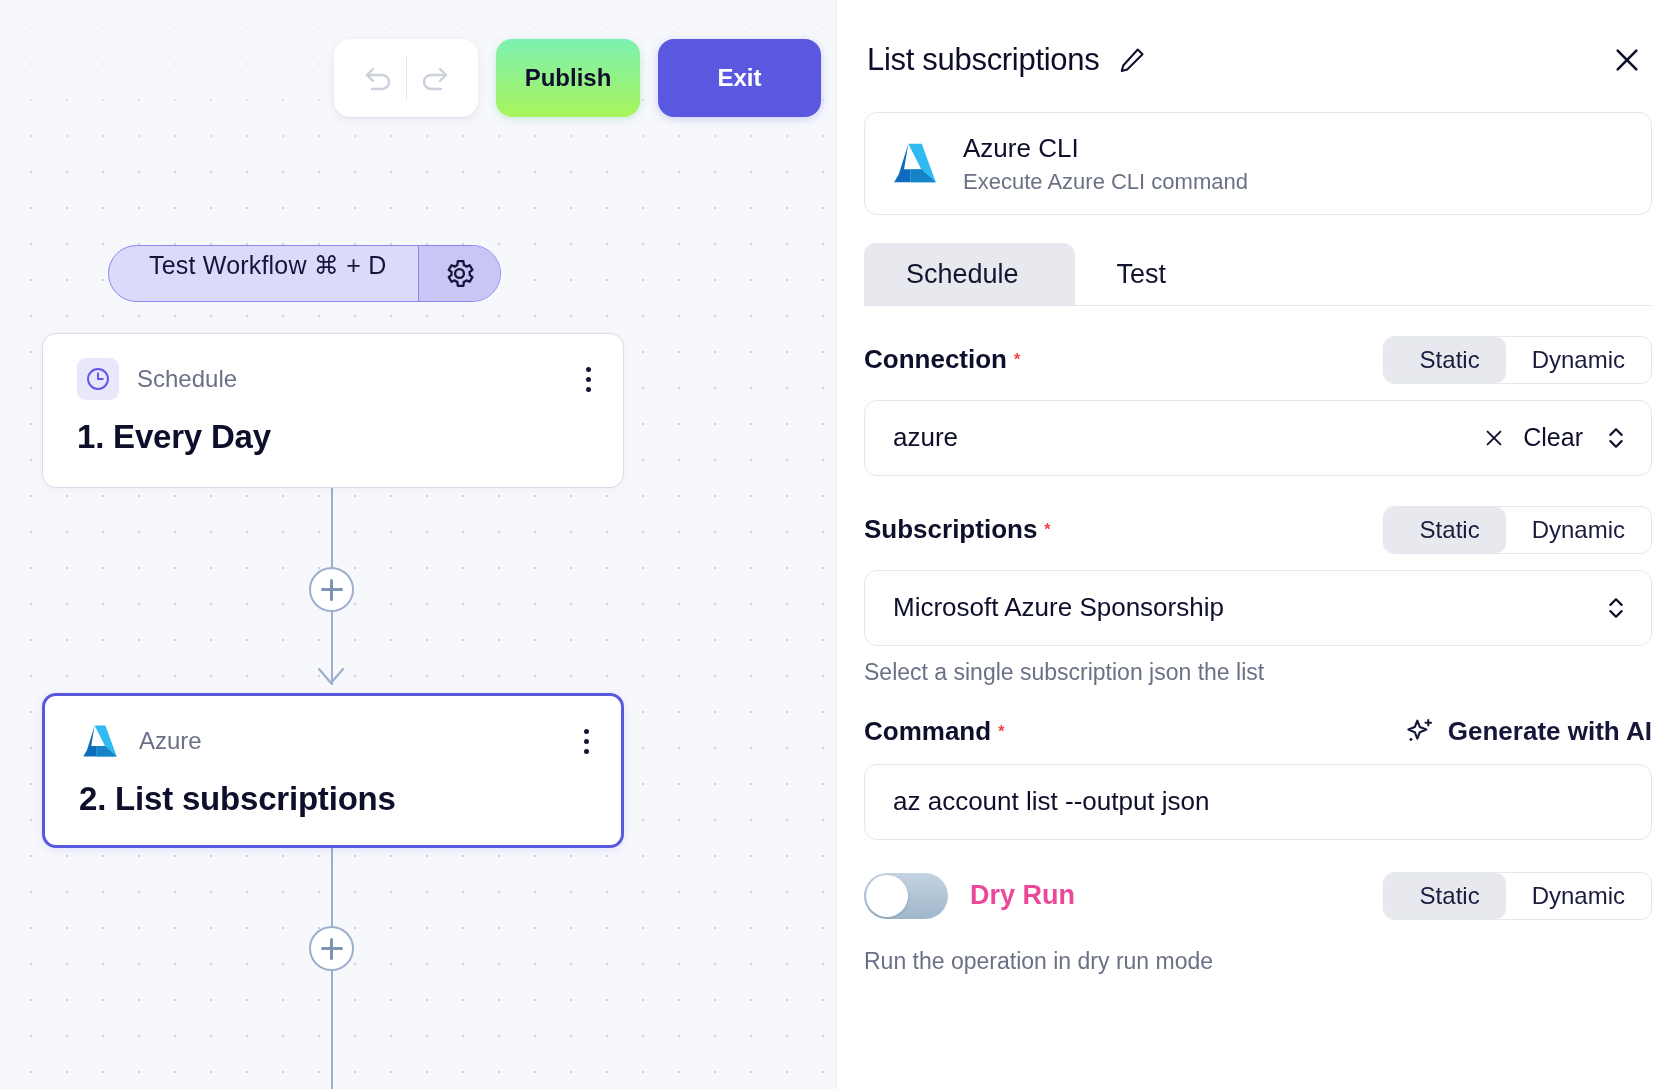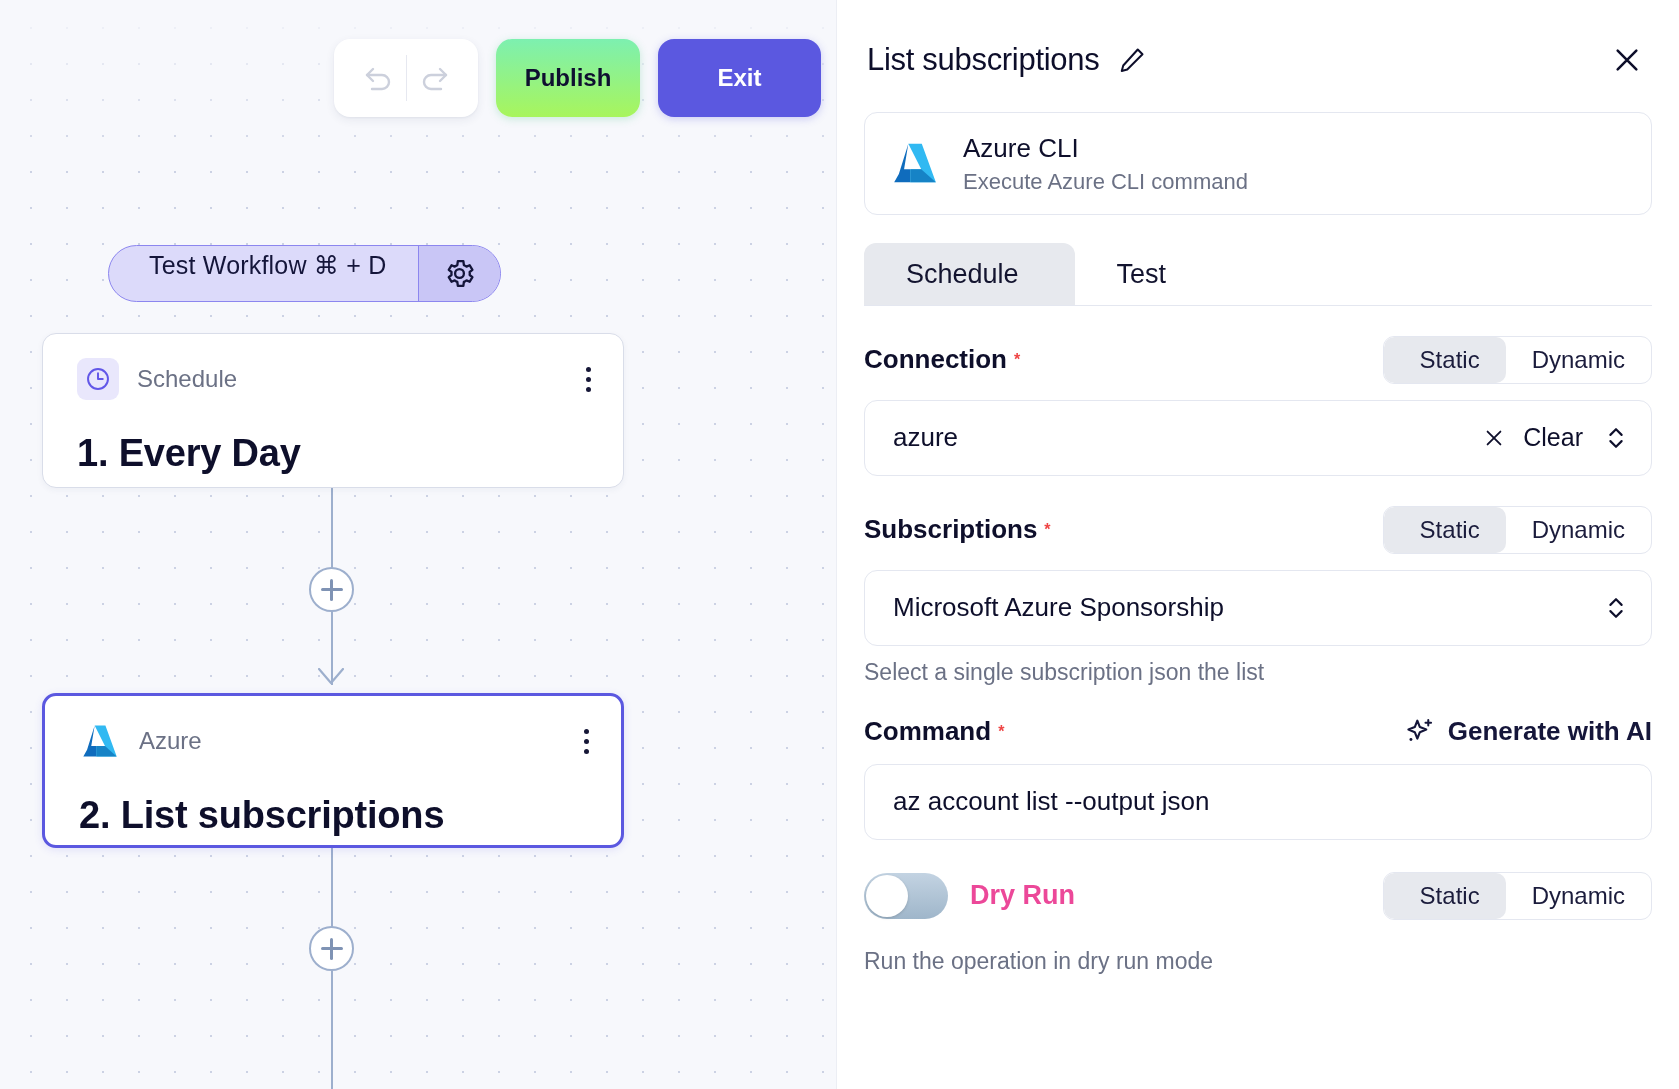--- a/index.html
+++ b/index.html
@@ -80,21 +80,21 @@
 
   .node-head { display: flex; align-items: center; }
   .node-icon-box {
     width: 42px; height: 42px; border-radius: 9px; background: #e9e7fc;
     display: flex; align-items: center; justify-content: center; flex: 0 0 auto;
   }
   .node-icon-plain { width: 42px; height: 42px; display: flex; align-items: center; justify-content: center; flex: 0 0 auto; }
   .node-type { margin-left: 18px; font-size: 24px; color: #6b7185; flex: 1 1 auto; }
   .node-menu { display: flex; flex-direction: column; gap: 5px; padding: 6px 6px; cursor: pointer; }
   .node-menu i { width: 5px; height: 5px; border-radius: 50%; background: #161737; display: block; }
-  .node-title { margin-top: 32px; font-size: 38px; font-weight: 700; color: #0e0f2b; letter-spacing: -0.2px; }
+  .node-title { margin-top: 18px; font-size: 33px; font-weight: 700; color: #0e0f2b; letter-spacing: -0.2px; }
 
   
   .conn { position: absolute; left: 331px; width: 2.2px; background: #9dafcd; }
   .conn-1 { top: 488px; height: 85px; }
   .conn-2 { top: 610px; height: 75px; }
   .conn-3 { top: 848px; height: 85px; }
   .conn-4 { top: 970px; height: 119px; }
   .arrow-head { position: absolute; left: 318px; top: 668px; width: 26px; height: 18px; }
   .plus-node {
     position: absolute; left: 309px; width: 45px; height: 45px; border-radius: 50%;

